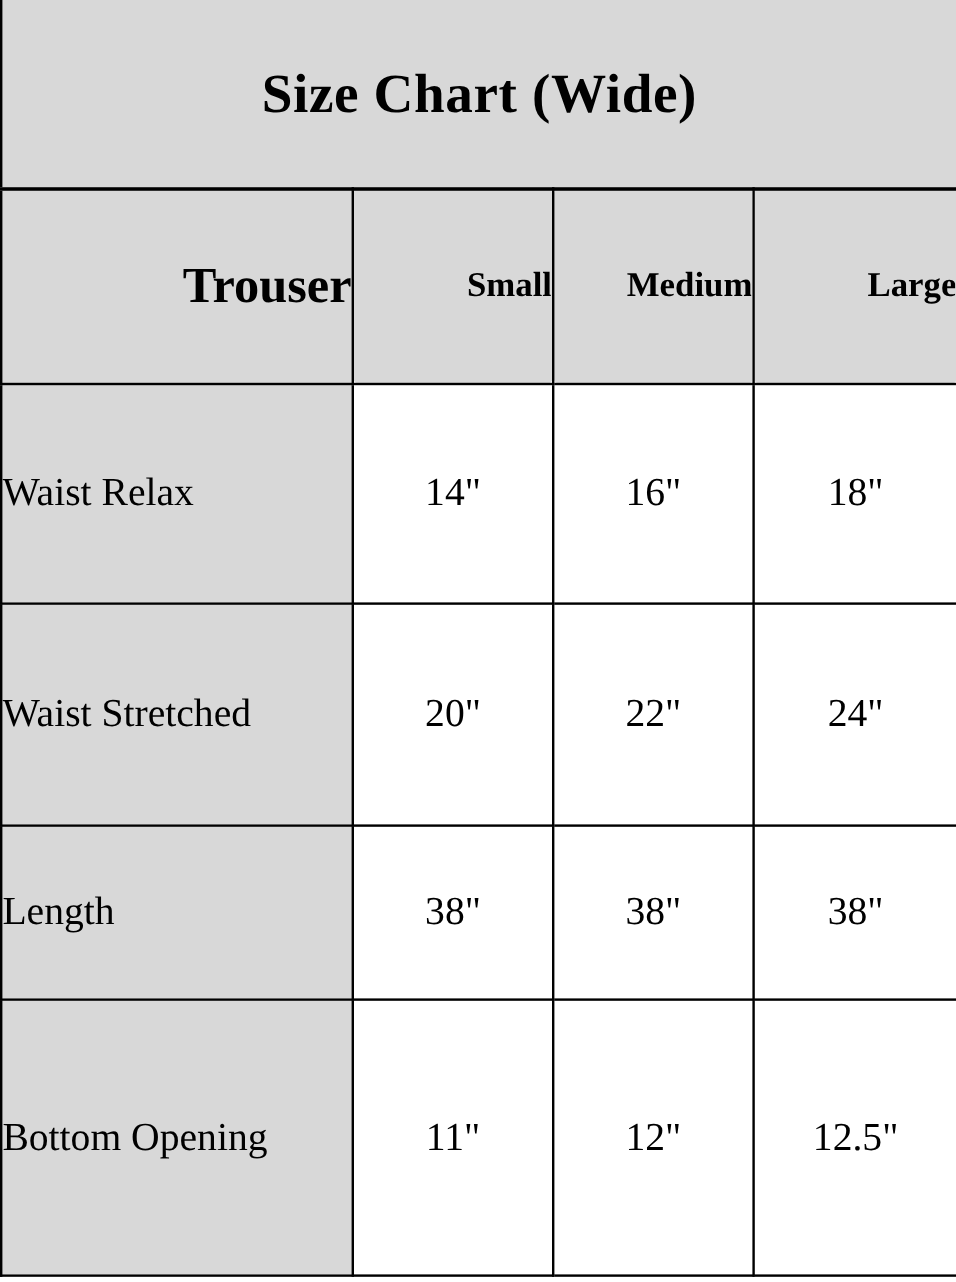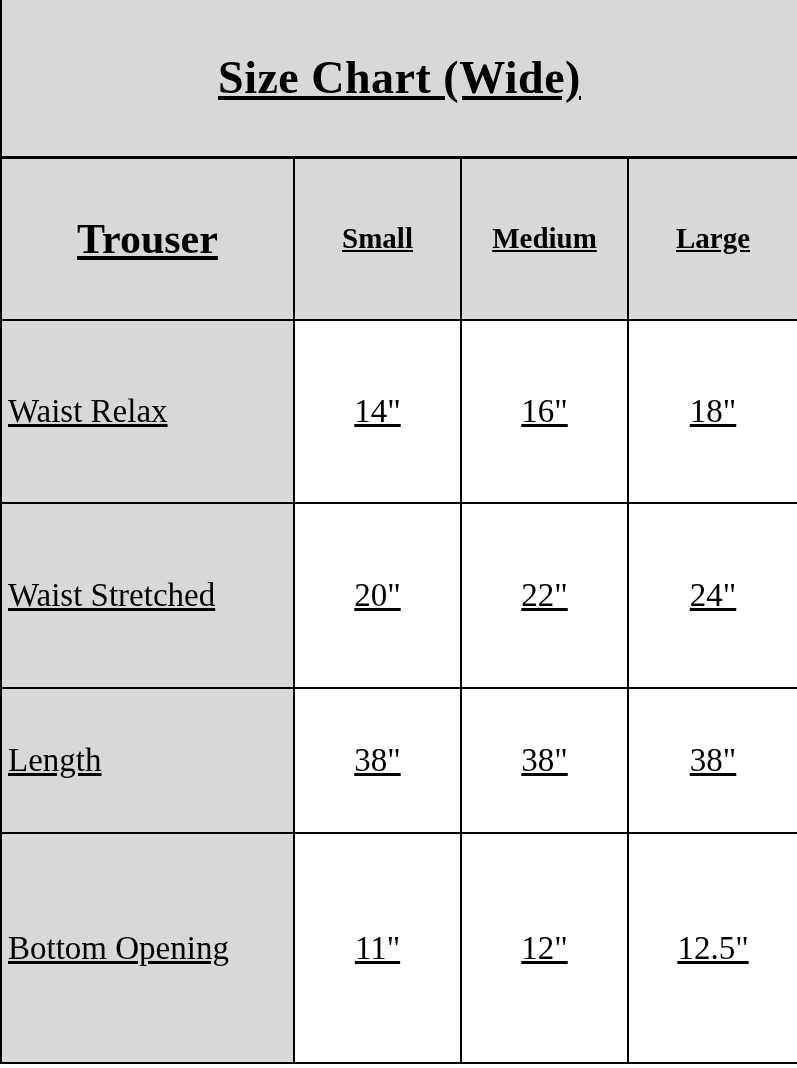--- a/index.html
+++ b/index.html
@@ -18,41 +18,40 @@
     width: 797px;
     height: 1064px;
     background: #ffffff;
     color: var(--text, #000000);
     font-family: "Liberation Serif", "DejaVu Serif", serif;
   }
 
   table.size-table td,
   table.size-table th {
     border: 2px solid var(--border, #000000);
-    padding: 6px;
+    padding: 0;
     vertical-align: middle;
     overflow: hidden;
-    text-decoration: underline;
   }
 
   
   tr > *:first-child { border-left: 1px solid var(--border, #000000); }
   tr > *:last-child  { border-right: 3px solid var(--border, #000000); }
   tr.title-row > th  { border-top: none; border-bottom: 3px solid var(--border, #000000); }
   tr.last-row > *    { border-bottom: 3px solid var(--border, #000000); }
 
   .title-cell {
     background: var(--header-bg, #d8d8d8);
     text-align: center;
     font-weight: bold;
     font-size: 46px;
     letter-spacing: 0.5px;
   }
 
-  .header-row th { background: var(--header-bg, #d8d8d8); font-weight: bold; text-align: center; }
+  .header-row th { background: var(--header-bg, #d8d8d8); font-weight: bold; text-align: right; }
   .header-trouser { font-size: 42px; }
   .header-size    { font-size: 29px; border-radius: 6px; }
 
   .row-label {
     background: var(--header-bg, #d8d8d8);
     text-align: left;
     padding-left: 7px;
     font-weight: normal;
     font-size: 33px;
   }

